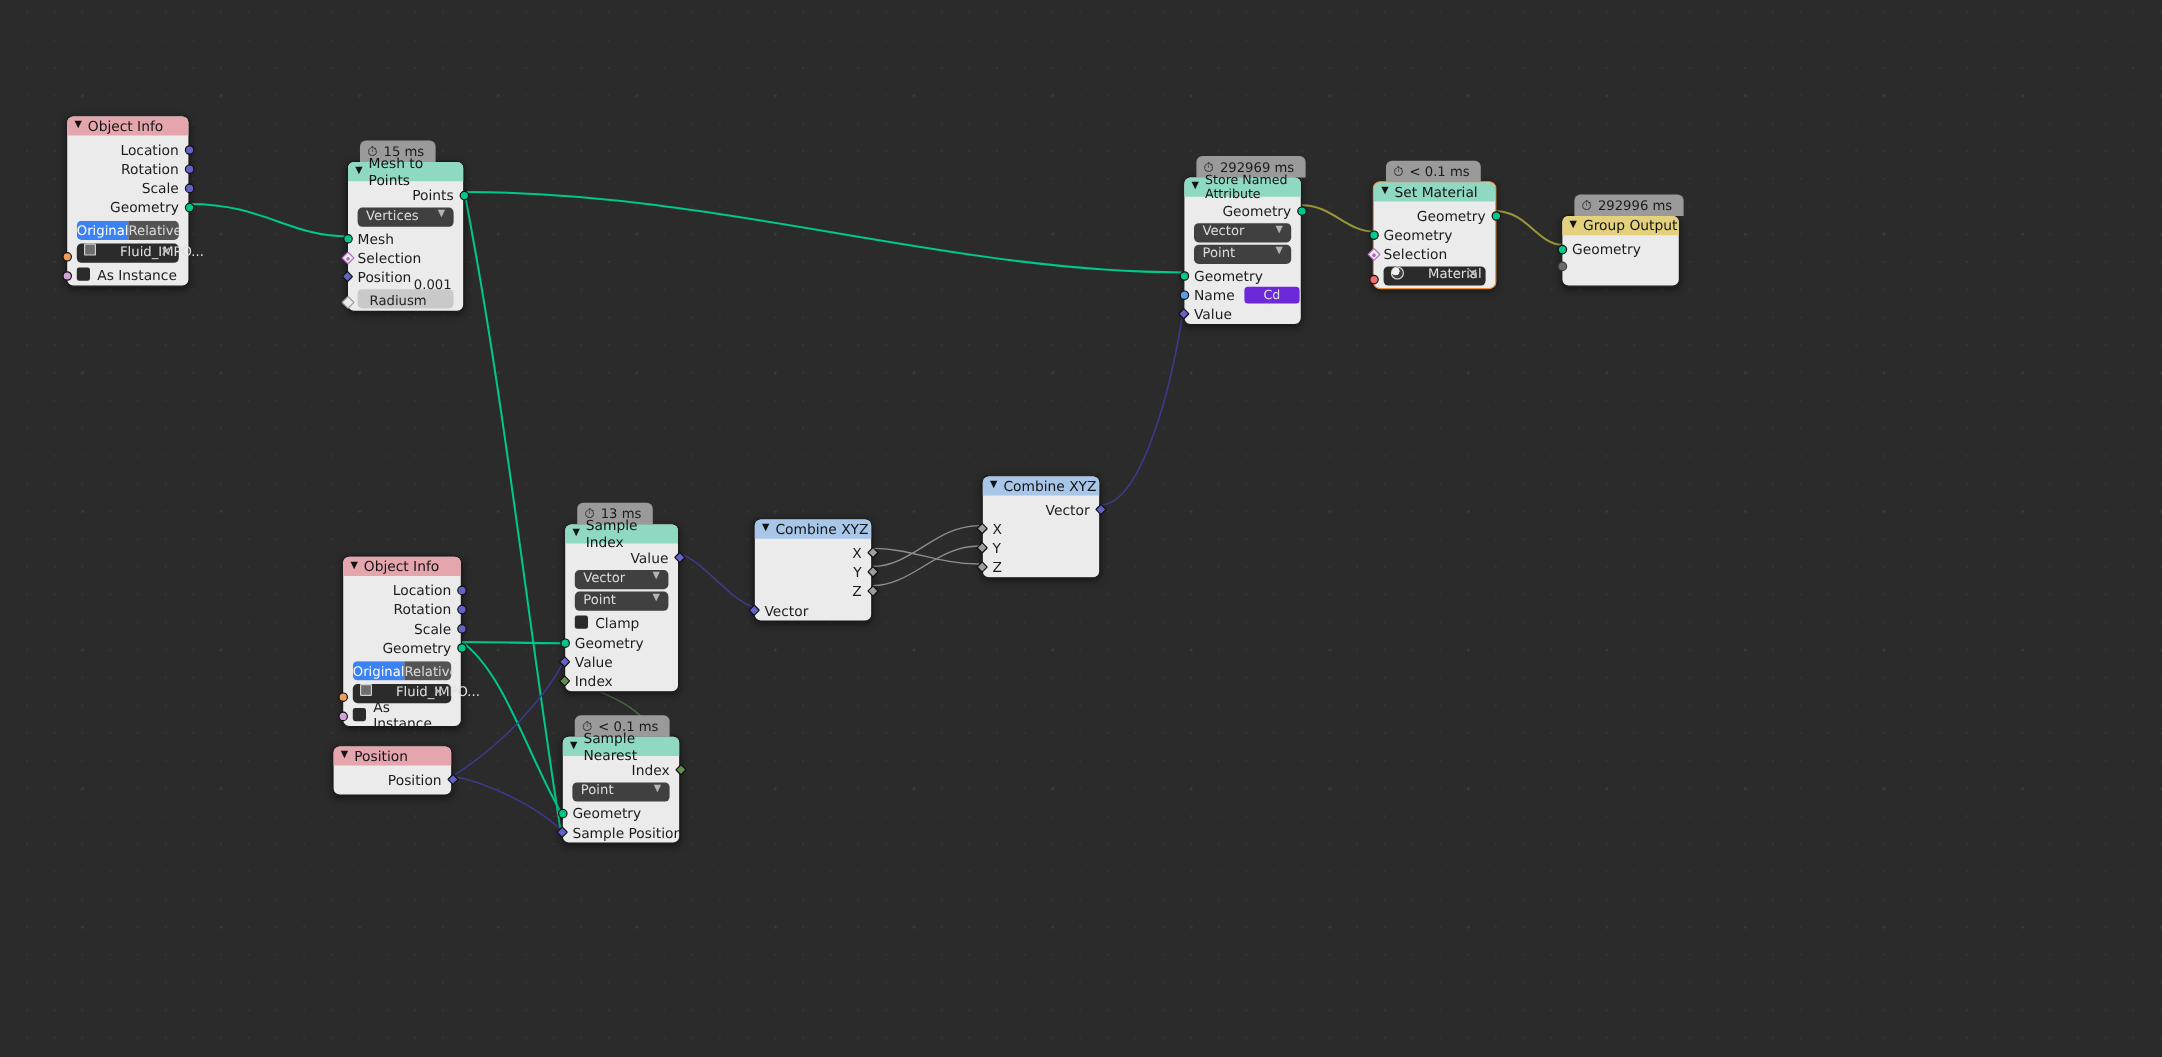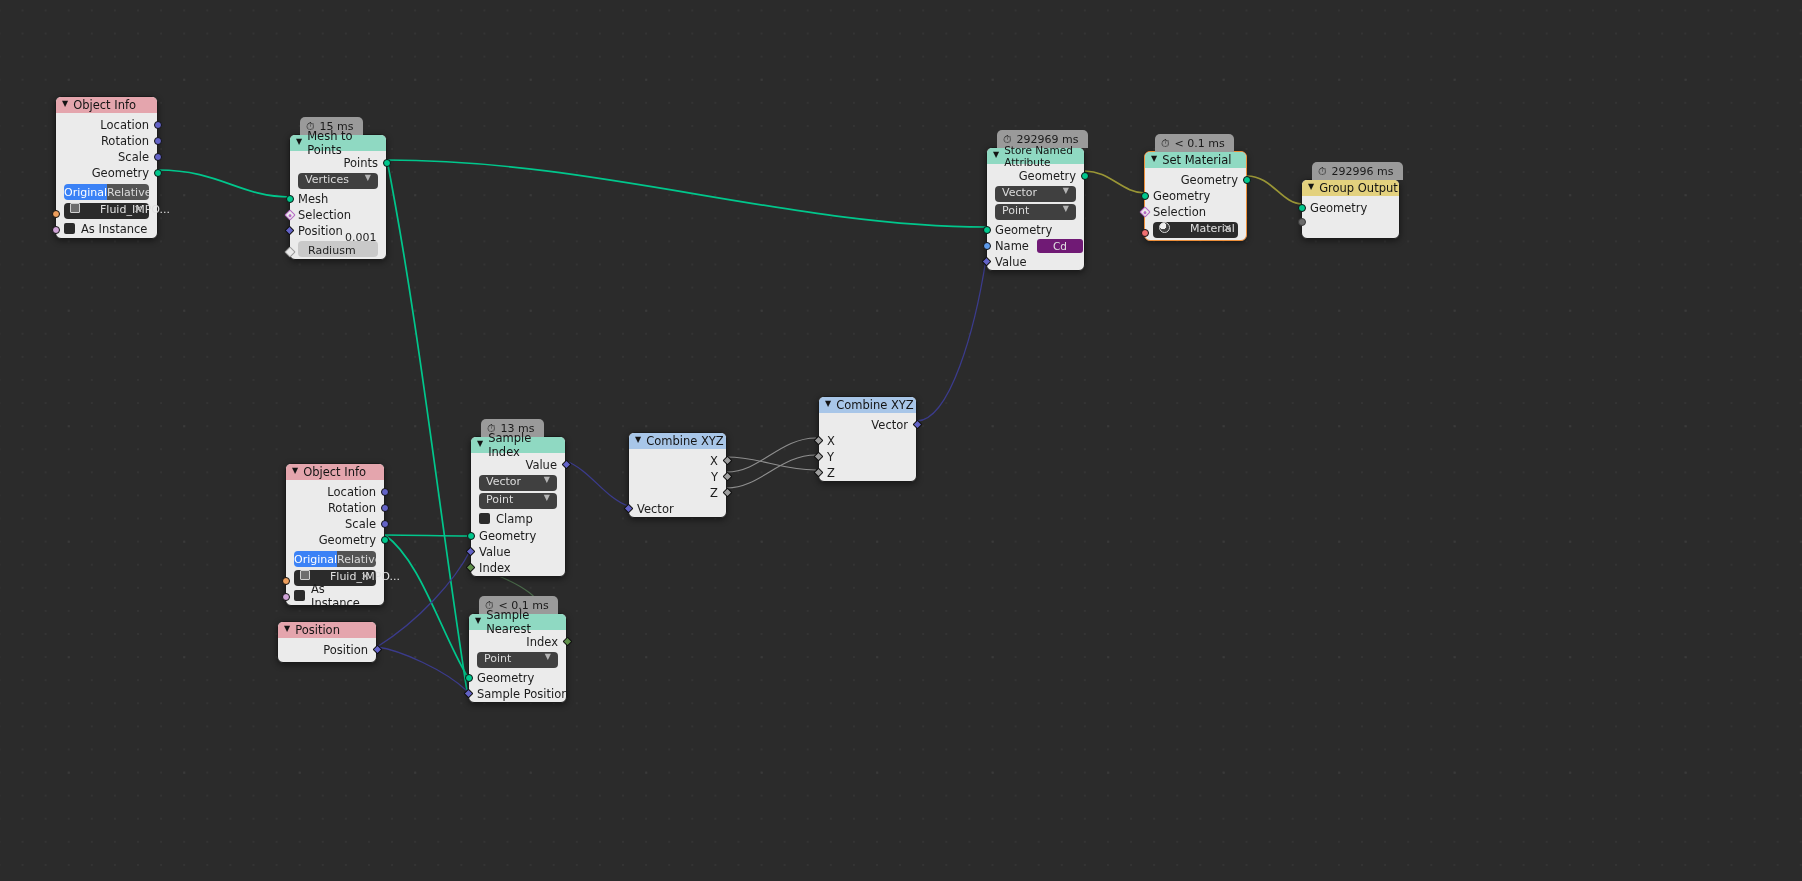--- a/index.html
+++ b/index.html
@@ -515,21 +515,21 @@
         <span>Point</span>
         <span class="dcar">▼</span>
       </div>
       <div class="row in">
         <span class="sock left geometry"></span>
         <span>Geometry</span>
       </div>
       <div class="row in" style="justify-content:flex-start;">
         <span class="sock left blue"></span>
         <span>Name</span>
-        <span style="margin-left:8px; background:#701a75; color:#e0e0e0; border-radius:3px; padding:1px 16px; font-size:10.5px;">Cd</span>
+        <span style="margin-left:8px; background:#6d28d9; color:#e0e0e0; border-radius:3px; padding:1px 16px; font-size:10.5px;">Cd</span>
       </div>
       <div class="row in">
         <span class="sock left diamond vector"></span>
         <span>Value</span>
       </div>
     </div>
   </div>
 
   <div class="node selected" style="left:1144px; top:151px; width:103px;">
     <div class="timer">

